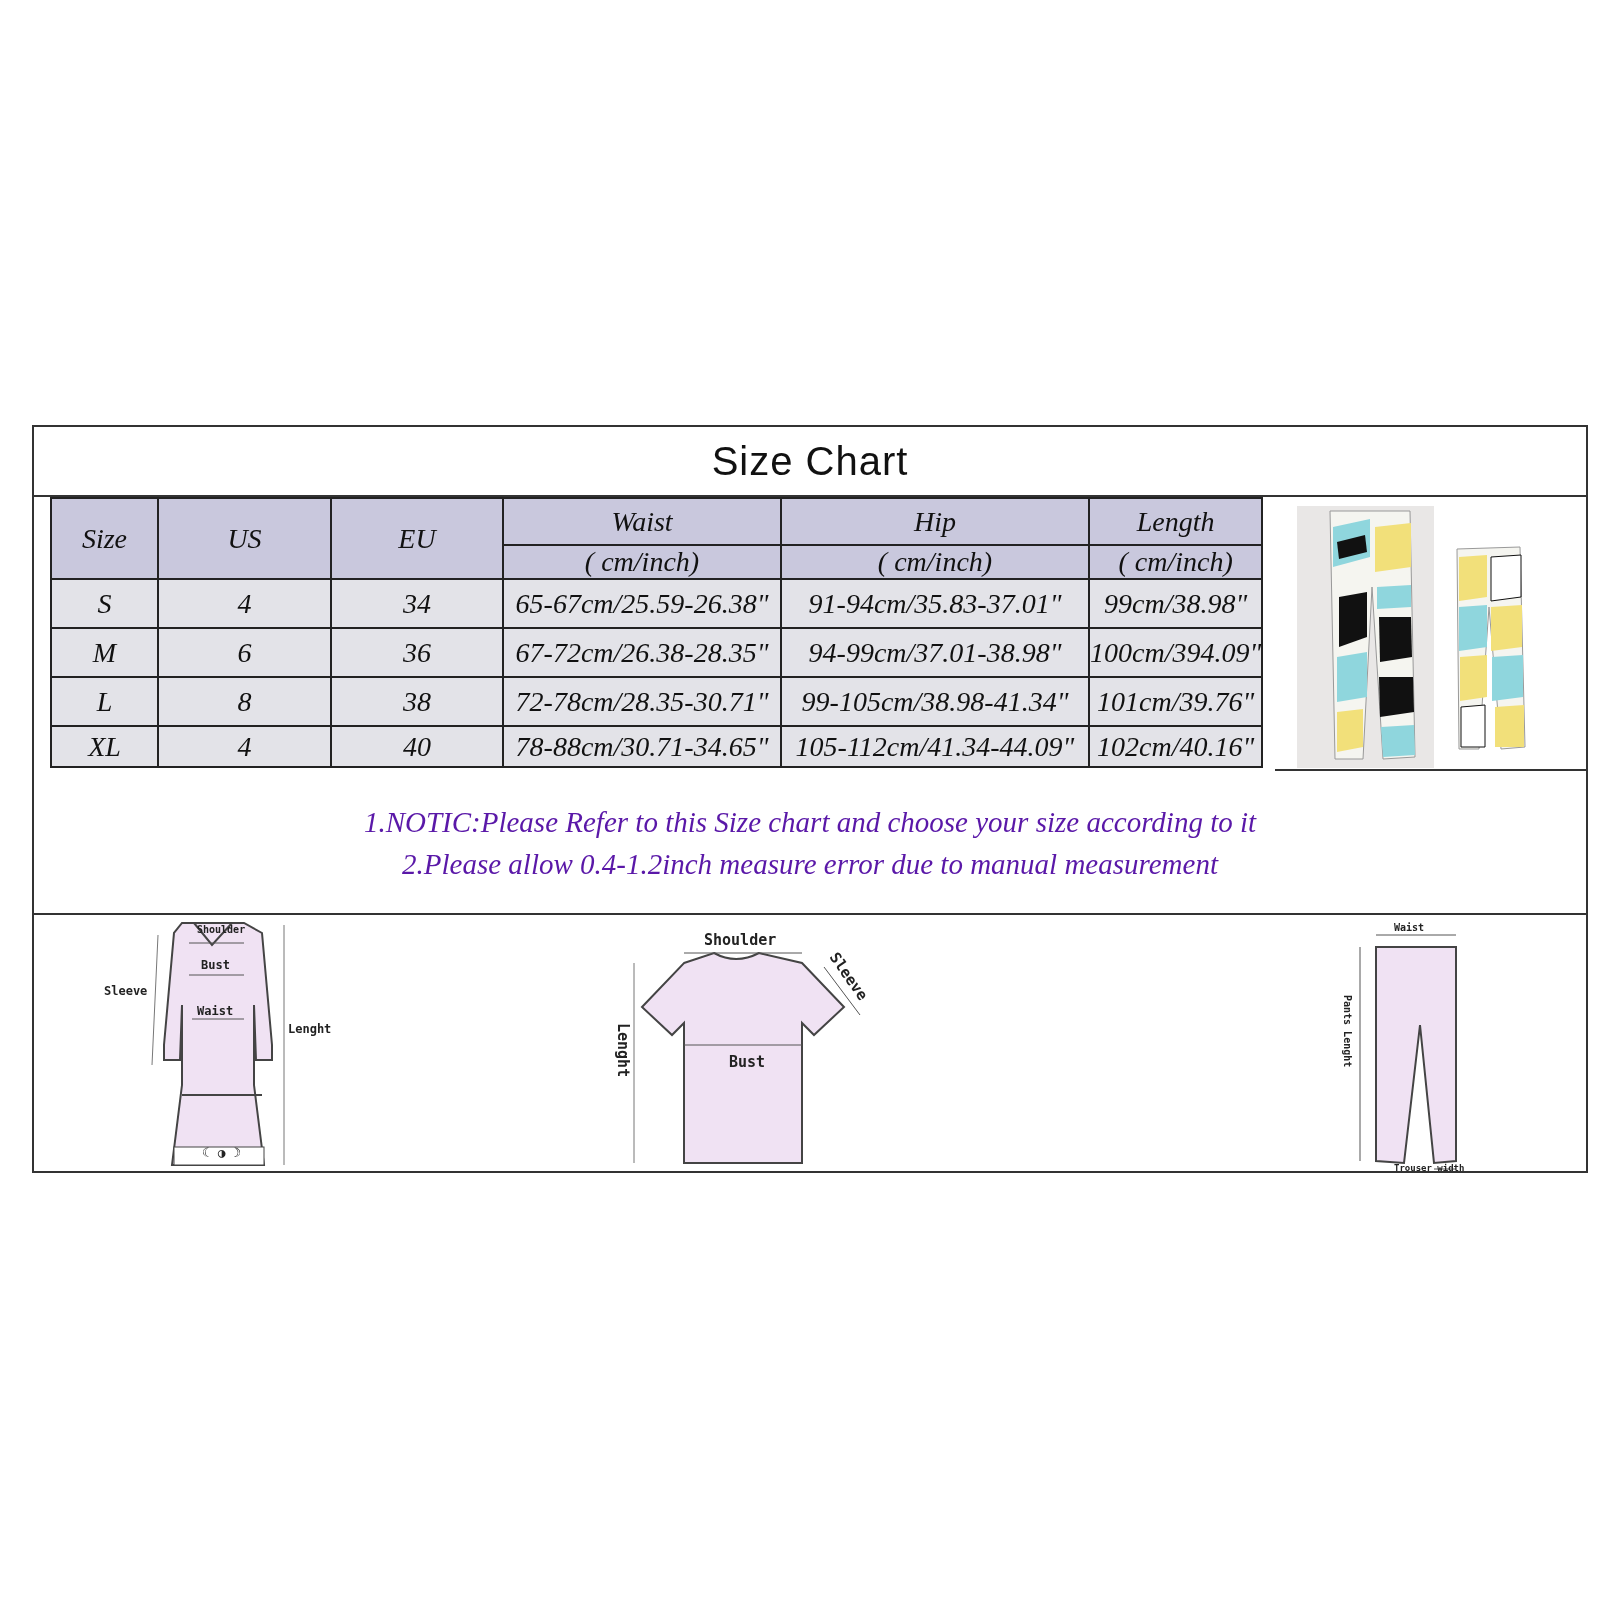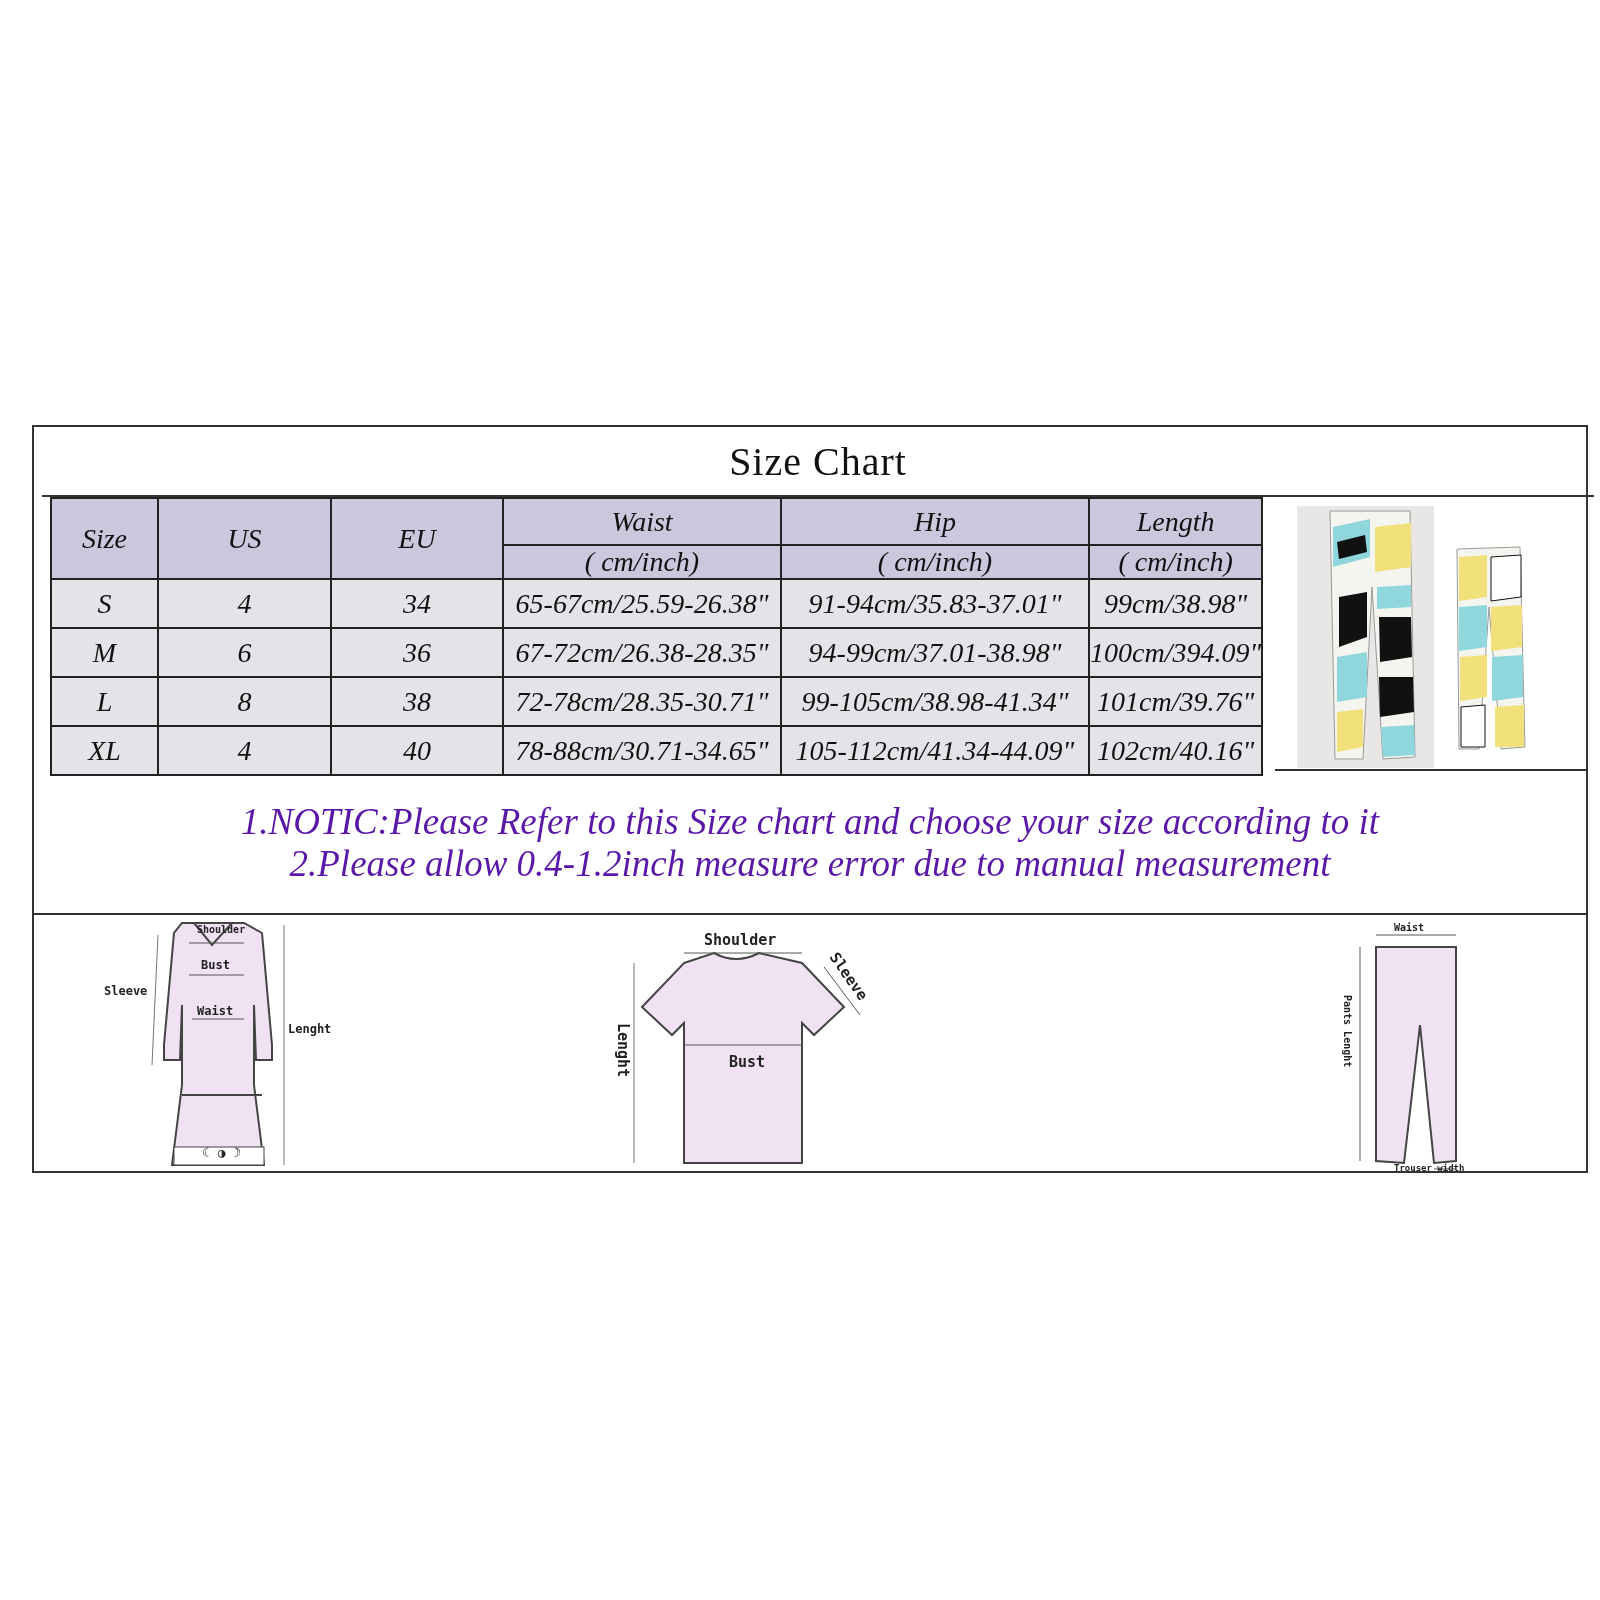--- a/index.html
+++ b/index.html
@@ -1,26 +1,26 @@
 <!DOCTYPE html>
 <html><head>
 <meta charset="utf-8">
 <style>
   html,body{margin:0;padding:0;background:#fff;}
   body{width:1600px;height:1600px;position:relative;overflow:hidden;font-family:"DejaVu Serif",serif;}
   .frame{position:absolute;left:32px;top:425px;width:1556px;height:748px;border:2px solid #333;box-sizing:border-box;background:#fff;}
-  .title{position:absolute;left:0;top:0;width:100%;height:70px;display:flex;align-items:center;justify-content:center;font-family:Liberation Serif, serif;font-size:40px;color:#111;letter-spacing:1px;border-bottom:2px solid #333;box-sizing:border-box;margin-left:8px;}
+  .title{position:absolute;left:0;top:0;width:100%;height:70px;display:flex;align-items:center;justify-content:center;font-family:Liberation Sans, sans-serif;font-size:40px;color:#111;letter-spacing:1px;border-bottom:2px solid #333;box-sizing:border-box;}
   table.grid{position:absolute;left:16px;top:70px;border-collapse:collapse;font-family:"Liberation Serif",serif;font-style:italic;}
   table.grid td{border:2px solid #222;text-align:center;color:#111;padding:0;box-sizing:border-box;}
   .hdr td{background:#c9c8dd;}
   .row td{background:#e3e3e8;font-size:28px;}
   .hdr td{font-size:28px;}
   .photo{position:absolute;left:1241px;top:70px;width:311px;height:274px;border-bottom:2px solid #333;box-sizing:border-box;}
   .notes{position:absolute;left:0;top:346px;width:100%;height:142px;border-bottom:2px solid #333;box-sizing:border-box;display:flex;flex-direction:column;align-items:center;justify-content:center;gap:6px;}
-  .note{font-family:"Liberation Serif",serif;font-style:italic;font-size:37px;color:#5a18a8;line-height:36px;}
+  .note{font-family:"Liberation Serif",serif;font-style:italic;font-size:29px;color:#5a18a8;line-height:36px;}
   .diagrams{position:absolute;left:0;top:488px;width:100%;height:258px;}
   .lbl{font-family:"DejaVu Sans Mono",monospace;font-weight:bold;fill:#222;}
 </style>
 </head>
 <body>
 
 <div class="frame">
   <div class="title">Size Chart</div>
 
   <table class="grid">
@@ -63,21 +63,21 @@
       <td>100cm/394.09"</td>
     </tr>
     <tr class="row" style="height:49px">
       <td>L</td>
       <td>8</td>
       <td>38</td>
       <td>72-78cm/28.35-30.71"</td>
       <td>99-105cm/38.98-41.34"</td>
       <td>101cm/39.76"</td>
     </tr>
-    <tr class="row" style="height:49px">
+    <tr class="row" style="height:41px">
       <td>XL</td>
       <td>4</td>
       <td>40</td>
       <td>78-88cm/30.71-34.65"</td>
       <td>105-112cm/41.34-44.09"</td>
       <td>102cm/40.16"</td>
     </tr>
   </tbody>
     </table>
 

